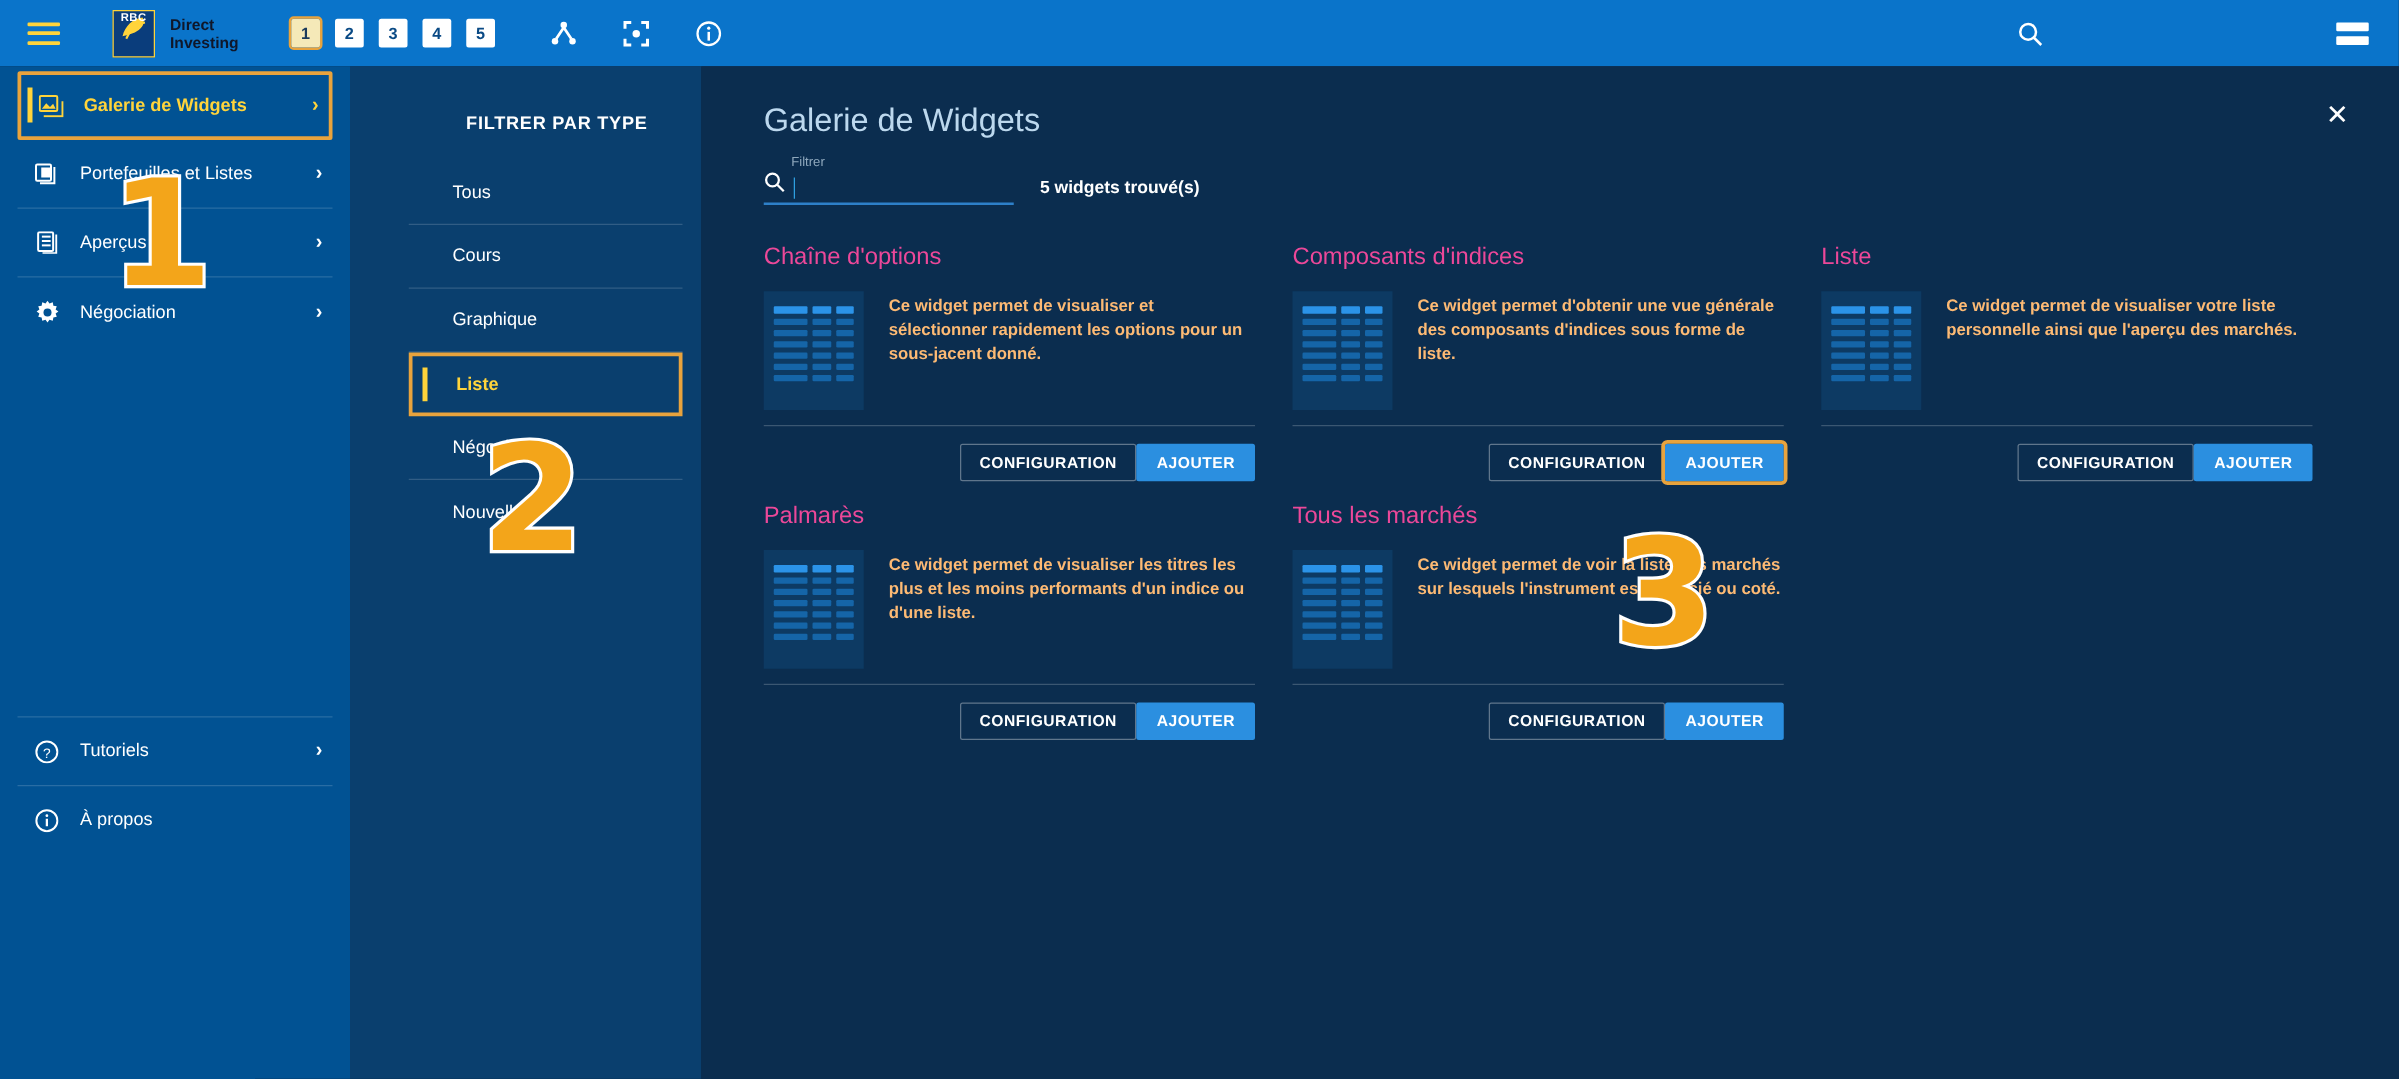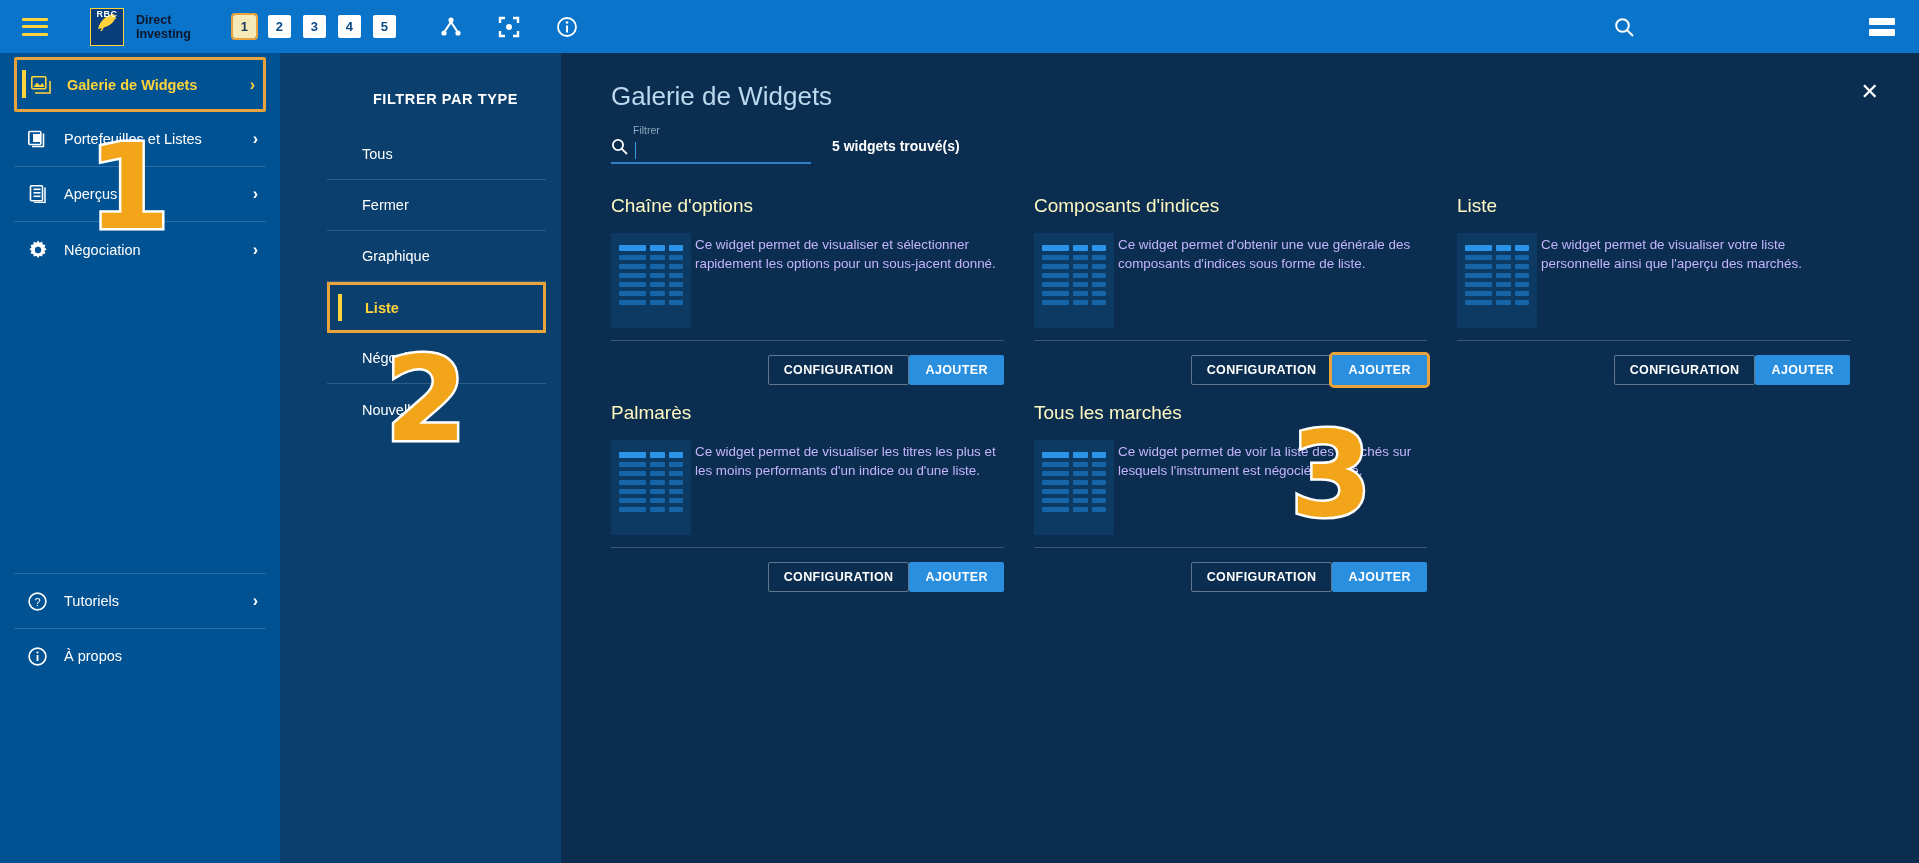--- a/index.html
+++ b/index.html
@@ -147,21 +147,21 @@
   .main-title {
     color: #bcd8ee; font-size: 26px; font-weight: 300;
     padding: 28px 0 0 50px;
   }
   .close-x {
     position: absolute; top: 28px; right: 40px;
     color: #ffffff; font-size: 22px; line-height: 22px;
     cursor: pointer; font-weight: 300;
   }
 
-  .searchrow { display: flex; align-items: flex-start; margin: 26px 0 0 50px; }
+  .searchrow { display: flex; align-items: center; margin: 26px 0 0 50px; }
   .searchbox { position: relative; width: 200px; }
   .searchbox .mag { position: absolute; left: 0; bottom: 5px; color: #ffffff; }
   .search-label {
     position: absolute; left: 22px; top: -14px;
     color: #8fa8bd; font-size: 10.5px;
   }
   .search-input {
     width: 200px; height: 26px;
     background: transparent; border: none;
     border-bottom: 2px solid #2e80c9;
@@ -178,38 +178,38 @@
     margin-left: 21px; padding-bottom: 4px;
   }
 
   
   .grid {
     position: absolute; top: 142px; left: 50px;
     width: 1270px;
     display: flex; flex-wrap: wrap;
   }
   .card { width: 423px; padding-right: 30px; margin-bottom: 17px; }
-  .card-title { color: #fef9c3; font-size: 19px; font-weight: 300; margin-bottom: 16px; }
+  .card-title { color: #ec4899; font-size: 19px; font-weight: 300; margin-bottom: 16px; }
   .card-body { display: flex; min-height: 95px; }
 
   .thumb {
     width: 80px; height: 95px; flex: 0 0 80px;
     background: #0d3a63;
     padding: 12px 8px 0 8px;
   }
   .thumb-row { display: flex; gap: 4px; margin-bottom: 4px; }
   .thumb-row .c1 { width: 30px; height: 5px; background: #1565a8; border-radius: 1px; }
   .thumb-row .c2 { width: 16px; height: 5px; background: #1565a8; border-radius: 1px; }
   .thumb-row .c3 { width: 16px; height: 5px; background: #1565a8; border-radius: 1px; }
   .thumb-row.head .c1, .thumb-row.head .c2, .thumb-row.head .c3 { background: #2b93e8; height: 6px; }
 
   .card-desc {
-    margin-left: 4px;
-    color: #c4b5fd; font-size: 13.4px; line-height: 19px;
-    font-weight: normal;
+    margin-left: 20px;
+    color: #fdba74; font-size: 13.4px; line-height: 19px;
+    font-weight: bold;
     padding-top: 2px;
   }
   .card-foot {
     border-top: 1px solid rgba(255,255,255,0.2);
     margin-top: 12px; padding-top: 14px;
     display: flex; justify-content: flex-end; 
   }
   .btn {
     font-family: "Liberation Sans", sans-serif;
     font-size: 12.5px; font-weight: bold; letter-spacing: 0.4px;
@@ -386,21 +386,21 @@
 
     </div>
 
   </div>
 </div>
 
 <div class="filterpanel">
   <div class="filter-title">FILTRER PAR TYPE</div>
   <div class="filter-list">
     <div class="filter-item">Tous</div>
-    <div class="filter-item">Fermer</div>
+    <div class="filter-item">Cours</div>
     <div class="filter-item">Graphique</div>
     <div class="filter-item active">Liste</div>
     <div class="filter-item">Négociation</div>
     <div class="filter-item last">Nouvelles</div>
   </div>
 </div>
 
 <div class="main">
   <div class="main-title">Galerie de Widgets</div>
   <div class="close-x">✕</div>

